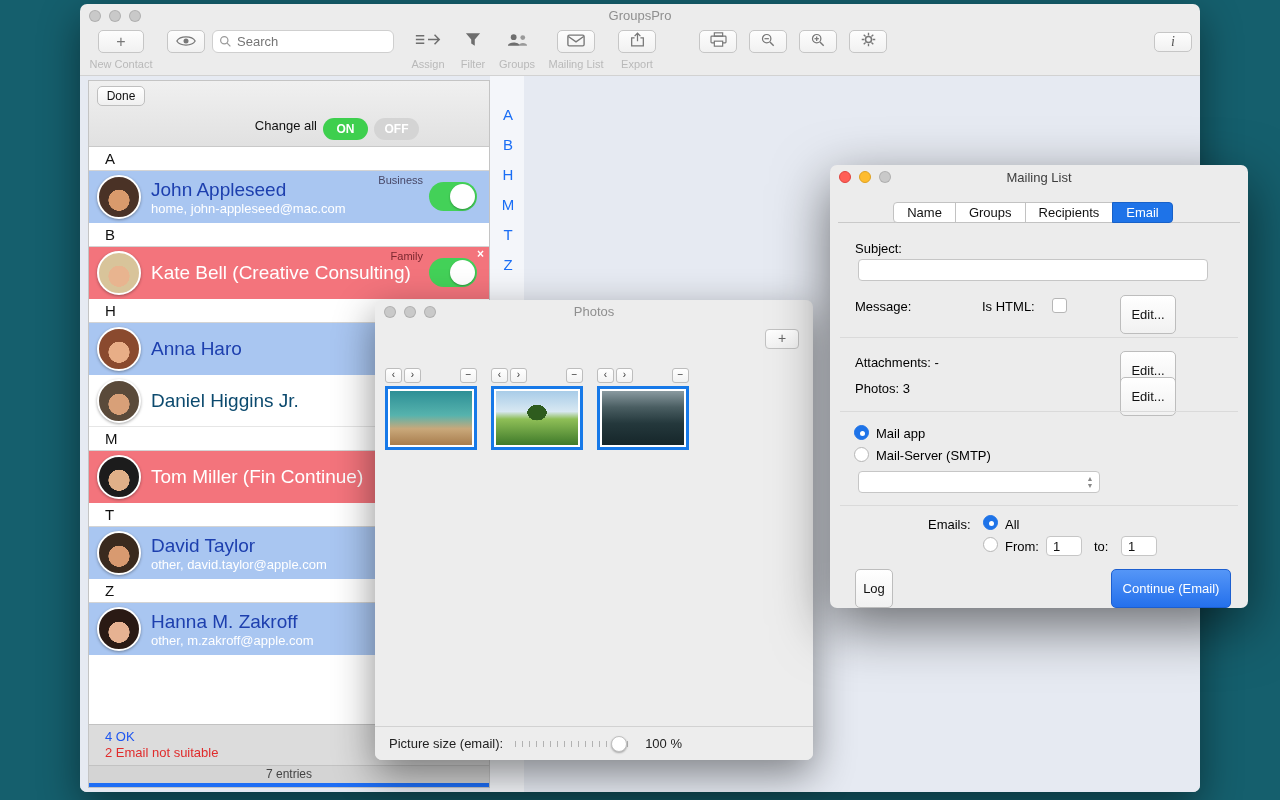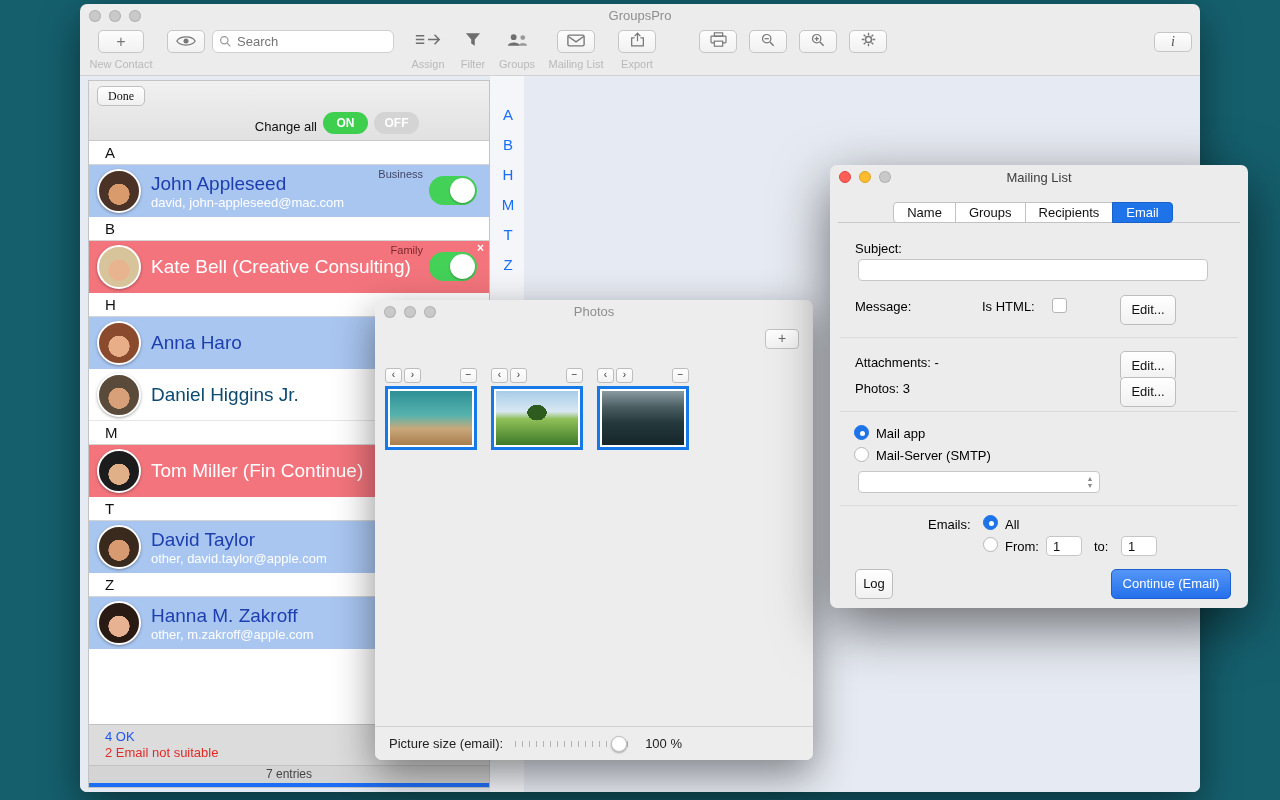--- a/index.html
+++ b/index.html
@@ -40,22 +40,22 @@
 
   .mainbody{position:absolute;left:0;top:72px;right:0;bottom:0;background:#e6eaf2;border-radius:0 0 7px 7px;}
   .alphastrip{position:absolute;left:410px;top:0;width:34px;bottom:0;background:#f4f6fa;}
   .alpha{position:absolute;left:417px;top:30px;width:22px;display:flex;flex-direction:column;gap:13px;text-align:center;font-size:15px;color:#1a6ef5;}
 
   
   .panel{position:absolute;left:8px;top:4px;width:402px;bottom:4px;background:#fff;border:1px solid #c4c4c4;display:flex;flex-direction:column;overflow:hidden;}
   .phead{background:linear-gradient(#f0f0f0,#e1e1e1);border-bottom:1px solid #c9c9c9;padding:4px 8px 6px;}
   .phrow1{display:flex;align-items:center;height:22px;}
   .ptitle{flex:1;padding-left:10px;font-size:13px;font-weight:bold;color:#111;}
-  .donebtn{width:48px;height:20px;background:linear-gradient(#fff,#f0f0f0);border:1px solid #bfbfbf;border-radius:5px;font-size:12px;color:#111;font-family:Liberation Serif, serif;}
-  .phrow2{margin-top:5px;display:flex;justify-content:flex-end;align-items:flex-end;gap:6px;padding-right:62px;font-size:13px;color:#111;}
+  .donebtn{width:48px;height:20px;background:linear-gradient(#fff,#f0f0f0);border:1px solid #bfbfbf;border-radius:5px;font-size:12px;color:#111;font-family:Liberation Sans, sans-serif;}
+  .phrow2{margin-top:11px;display:flex;justify-content:flex-end;align-items:flex-start;gap:6px;padding-right:62px;font-size:13px;color:#111;}
   .pill{width:45px;height:22px;border-radius:11px;color:#fff;font-size:12px;font-weight:bold;display:flex;align-items:center;justify-content:center;}
   .pill.on{background:#3ecf4e;}
   .pill.off{background:#d4d4d4;}
   .plist{flex:1;background:#fff;overflow:hidden;}
   .letter{height:24px;line-height:23px;padding-left:16px;font-size:15px;color:#111;border-bottom:1px solid #d4d4d4;background:#fff;}
   .crow{height:52px;display:flex;align-items:center;padding-left:8px;position:relative;}
   .crow.blue{background:#a9c6f1;}
   .crow.red{background:#f3747c;}
   .crow.white{background:#fff;border-bottom:1px solid #e6e6e6;}
   .avatar{width:44px;height:44px;border-radius:50%;flex:0 0 44px;border:2px solid #fff;box-shadow:0 1px 3px rgba(0,0,0,.35);margin-right:10px;}
@@ -107,21 +107,21 @@
   .mailing{left:830px;top:165px;width:418px;height:443px;z-index:30;box-shadow:0 18px 55px rgba(0,0,0,.55);}
   .mailing .titlebar{height:26px;line-height:26px;color:#3d3d3d;}
   .tabline{position:absolute;top:57px;left:8px;right:8px;height:1px;background:#c9c9c9;}
   .tabs{position:absolute;top:37px;left:0;right:12px;display:flex;justify-content:center;}
   .tab{height:21px;line-height:19px;padding:0 13px;font-size:13px;background:#fff;border:1px solid #c2c2c2;margin-left:-1px;color:#111;position:relative;}
   .tab:first-child{border-radius:4px 0 0 4px;margin-left:0;}
   .tab:last-child{border-radius:0 4px 4px 0;}
   .tab.active{background:#1e73e8;border-color:#1861c8;color:#fff;}
   .mlabel{position:absolute;font-size:13px;color:#000;white-space:nowrap;}
   .tfield{position:absolute;background:#fff;border:1px solid #c6c6c6;border-radius:4px;height:22px;font-size:13px;padding:0 6px;font-family:inherit;outline:none;color:#111;}
-  .btn{position:absolute;height:30px;background:linear-gradient(#fff,#f1f1f1);border:1px solid #bdbdbd;border-radius:5px;font-size:13px;color:#111;text-align:center;line-height:20px;font-family:inherit;}
+  .btn{position:absolute;height:39px;background:linear-gradient(#fff,#f1f1f1);border:1px solid #bdbdbd;border-radius:5px;font-size:13px;color:#111;text-align:center;line-height:20px;font-family:inherit;}
   .btn.primary{background:linear-gradient(#5596f7,#2470ec);border-color:#1d5fd0;color:#fff;}
   .radio{position:absolute;width:15px;height:15px;border-radius:50%;background:#fff;border:1px solid #b6b6b6;}
   .radio.sel{background:#1e73e8;border-color:#1e73e8;}
   .radio.sel::after{content:"";position:absolute;left:5px;top:5px;width:5px;height:5px;background:#fff;border-radius:50%;}
   .checkbox{position:absolute;width:15px;height:15px;background:#fff;border:1px solid #b6b6b6;border-radius:3px;}
   .select{position:absolute;background:#fff;border:1px solid #c6c6c6;border-radius:4px;}
   .stepper{position:absolute;right:2px;top:0;bottom:0;width:14px;display:flex;flex-direction:column;align-items:center;justify-content:center;color:#888;font-size:7px;line-height:7px;}
   .sep{position:absolute;left:10px;right:10px;height:1px;background:#dadada;}
 </style>
 </head>
@@ -279,21 +279,21 @@
           </div>
         </div>
 
         <div class="plist">
           <div class="letter">A</div>
 
           <div class="crow blue">
             <div class="avatar av1"></div>
             <div class="ctext">
               <div class="cname">John Appleseed</div>
-              <div class="cdetail">david, john-appleseed@mac.com</div>
+              <div class="cdetail">home, john-appleseed@mac.com</div>
             </div>
             <span class="ctag">Business</span>
             <div class="toggle">
                 <div class="knob"></div>
               </div>
           </div>
 
           <div class="letter">B</div>
 
           <div class="crow red">

